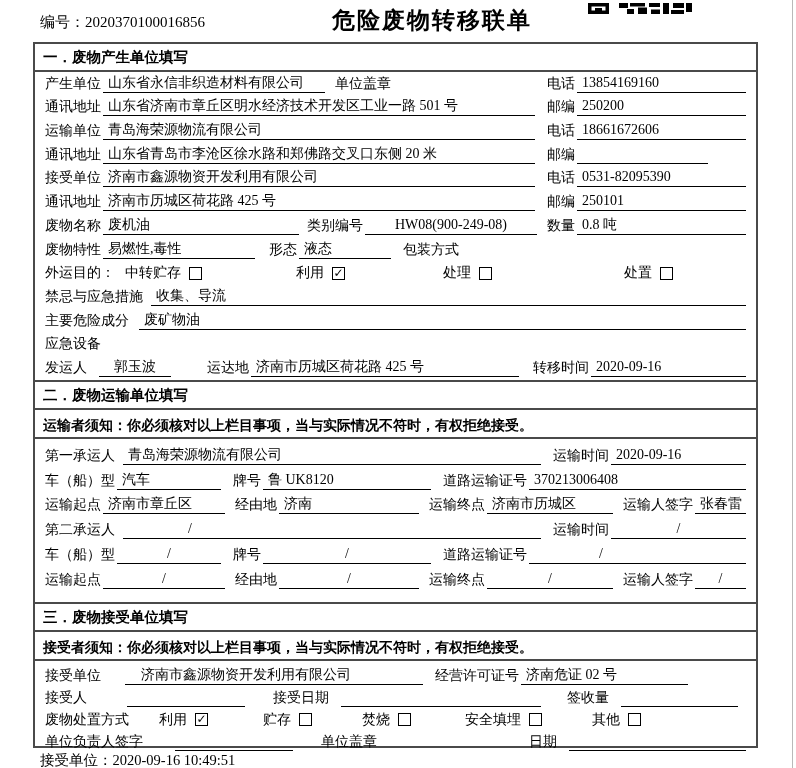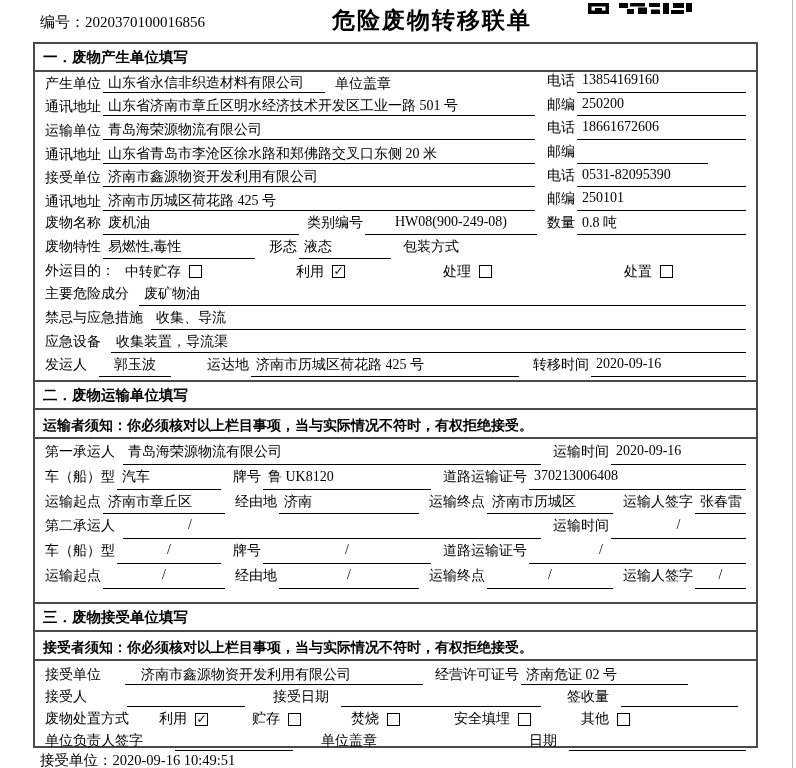--- a/index.html
+++ b/index.html
@@ -12,21 +12,21 @@
   .serial { position:absolute; left:40px; top:13px; font-size:15px; white-space:nowrap; }
   .doc-title { position:absolute; left:332px; top:5px; font-size:23px; font-weight:bold; letter-spacing:2px; white-space:nowrap; }
   .qr { position:absolute; left:588px; top:0; }
   .form-table {
     position:absolute; left:33px; top:42px; width:725px; height:706px;
     border:2px solid #4a4a4a; background:#fff;
   }
   .sec-h { font-weight:bold; font-size:14.5px; padding:4px 8px 3px; border-bottom:2px solid #4a4a4a; }
   .sec-h.bt { border-top:2px solid #4a4a4a; }
   .notice { font-size:14px; padding:7px 8px 0; height:29px; border-bottom:2px solid #4a4a4a;font-weight:bold; }
-  .row { display:flex; padding:0 10px 3px 8px; height:23.7px; font-size:14px; }
+  .row { display:flex; align-items:flex-end; padding:0 10px 3px 8px; height:23.7px; font-size:14px; }
   .s2 .row { height:24.8px; }
   .s3 .row { height:22px; }
   .lbl { white-space:nowrap; padding:0 2px; }
   .val { border-bottom:1px solid #000; padding:0 5px; white-space:nowrap; overflow:hidden; min-height:18px; }
   .fill { flex:1; }
   .ctr { text-align:center; }
   .leftpart { display:flex; align-items:flex-end; width:502px; }
   .leftpart .val.grow { flex:1; margin-right:10px; }
   .cb {
     display:inline-block; width:13px; height:13px; border:1.5px solid #000;
@@ -160,32 +160,31 @@
           <span class="lbl">处理</span>
           <span class="cb"></span>
         </span>
         <span class="cbi" style="margin-left:130px">
           <span class="lbl">处置</span>
           <span class="cb"></span>
         </span>
       </div>
 
       <div class="row">
+        <span class="lbl">禁忌与应急措施</span>
+        <span class="val fill" style="margin-left:6px">收集、导流</span>
+      </div>
+
+      <div class="row">
         <span class="lbl">主要危险成分</span>
         <span class="val fill" style="margin-left:8px">废矿物油</span>
       </div>
 
       <div class="row">
-        <span class="lbl">禁忌与应急措施</span>
-        <span class="val fill" style="margin-left:6px">收集、导流</span>
-      </div>
-
-      <div class="row">
         <span class="lbl">应急设备</span>
-        <span class="val fill" style="margin-left:8px">收集装置，导流渠</span>
       </div>
 
       <div class="row">
         <span class="lbl">发运人</span>
         <span class="val ctr" style="width:72px;margin-left:10px">郭玉波</span>
         <span class="lbl" style="margin-left:34px">运达地</span>
         <span class="val" style="width:268px">济南市历城区荷花路 425 号</span>
         <span class="lbl" style="margin-left:12px">转移时间</span>
         <span class="val fill">2020-09-16</span>
       </div>
@@ -269,21 +268,21 @@
         <span class="lbl" style="margin-left:24px">签收量</span>
         <span class="val fill" style="margin-left:10px;margin-right:8px"></span>
       </div>
 
       <div class="row">
         <span class="lbl">废物处置方式</span>
         <span class="cbi" style="margin-left:26px">
           <span class="lbl">利用</span>
           <span class="cb">✓</span>
         </span>
-        <span class="cbi" style="margin-left:42px">
+        <span class="cbi" style="margin-left:53px">
           <span class="lbl">贮存</span>
           <span class="cb"></span>
         </span>
         <span class="cbi" style="margin-left:48px">
           <span class="lbl">焚烧</span>
           <span class="cb"></span>
         </span>
         <span class="cbi" style="margin-left:52px">
           <span class="lbl">安全填埋</span>
           <span class="cb"></span>

